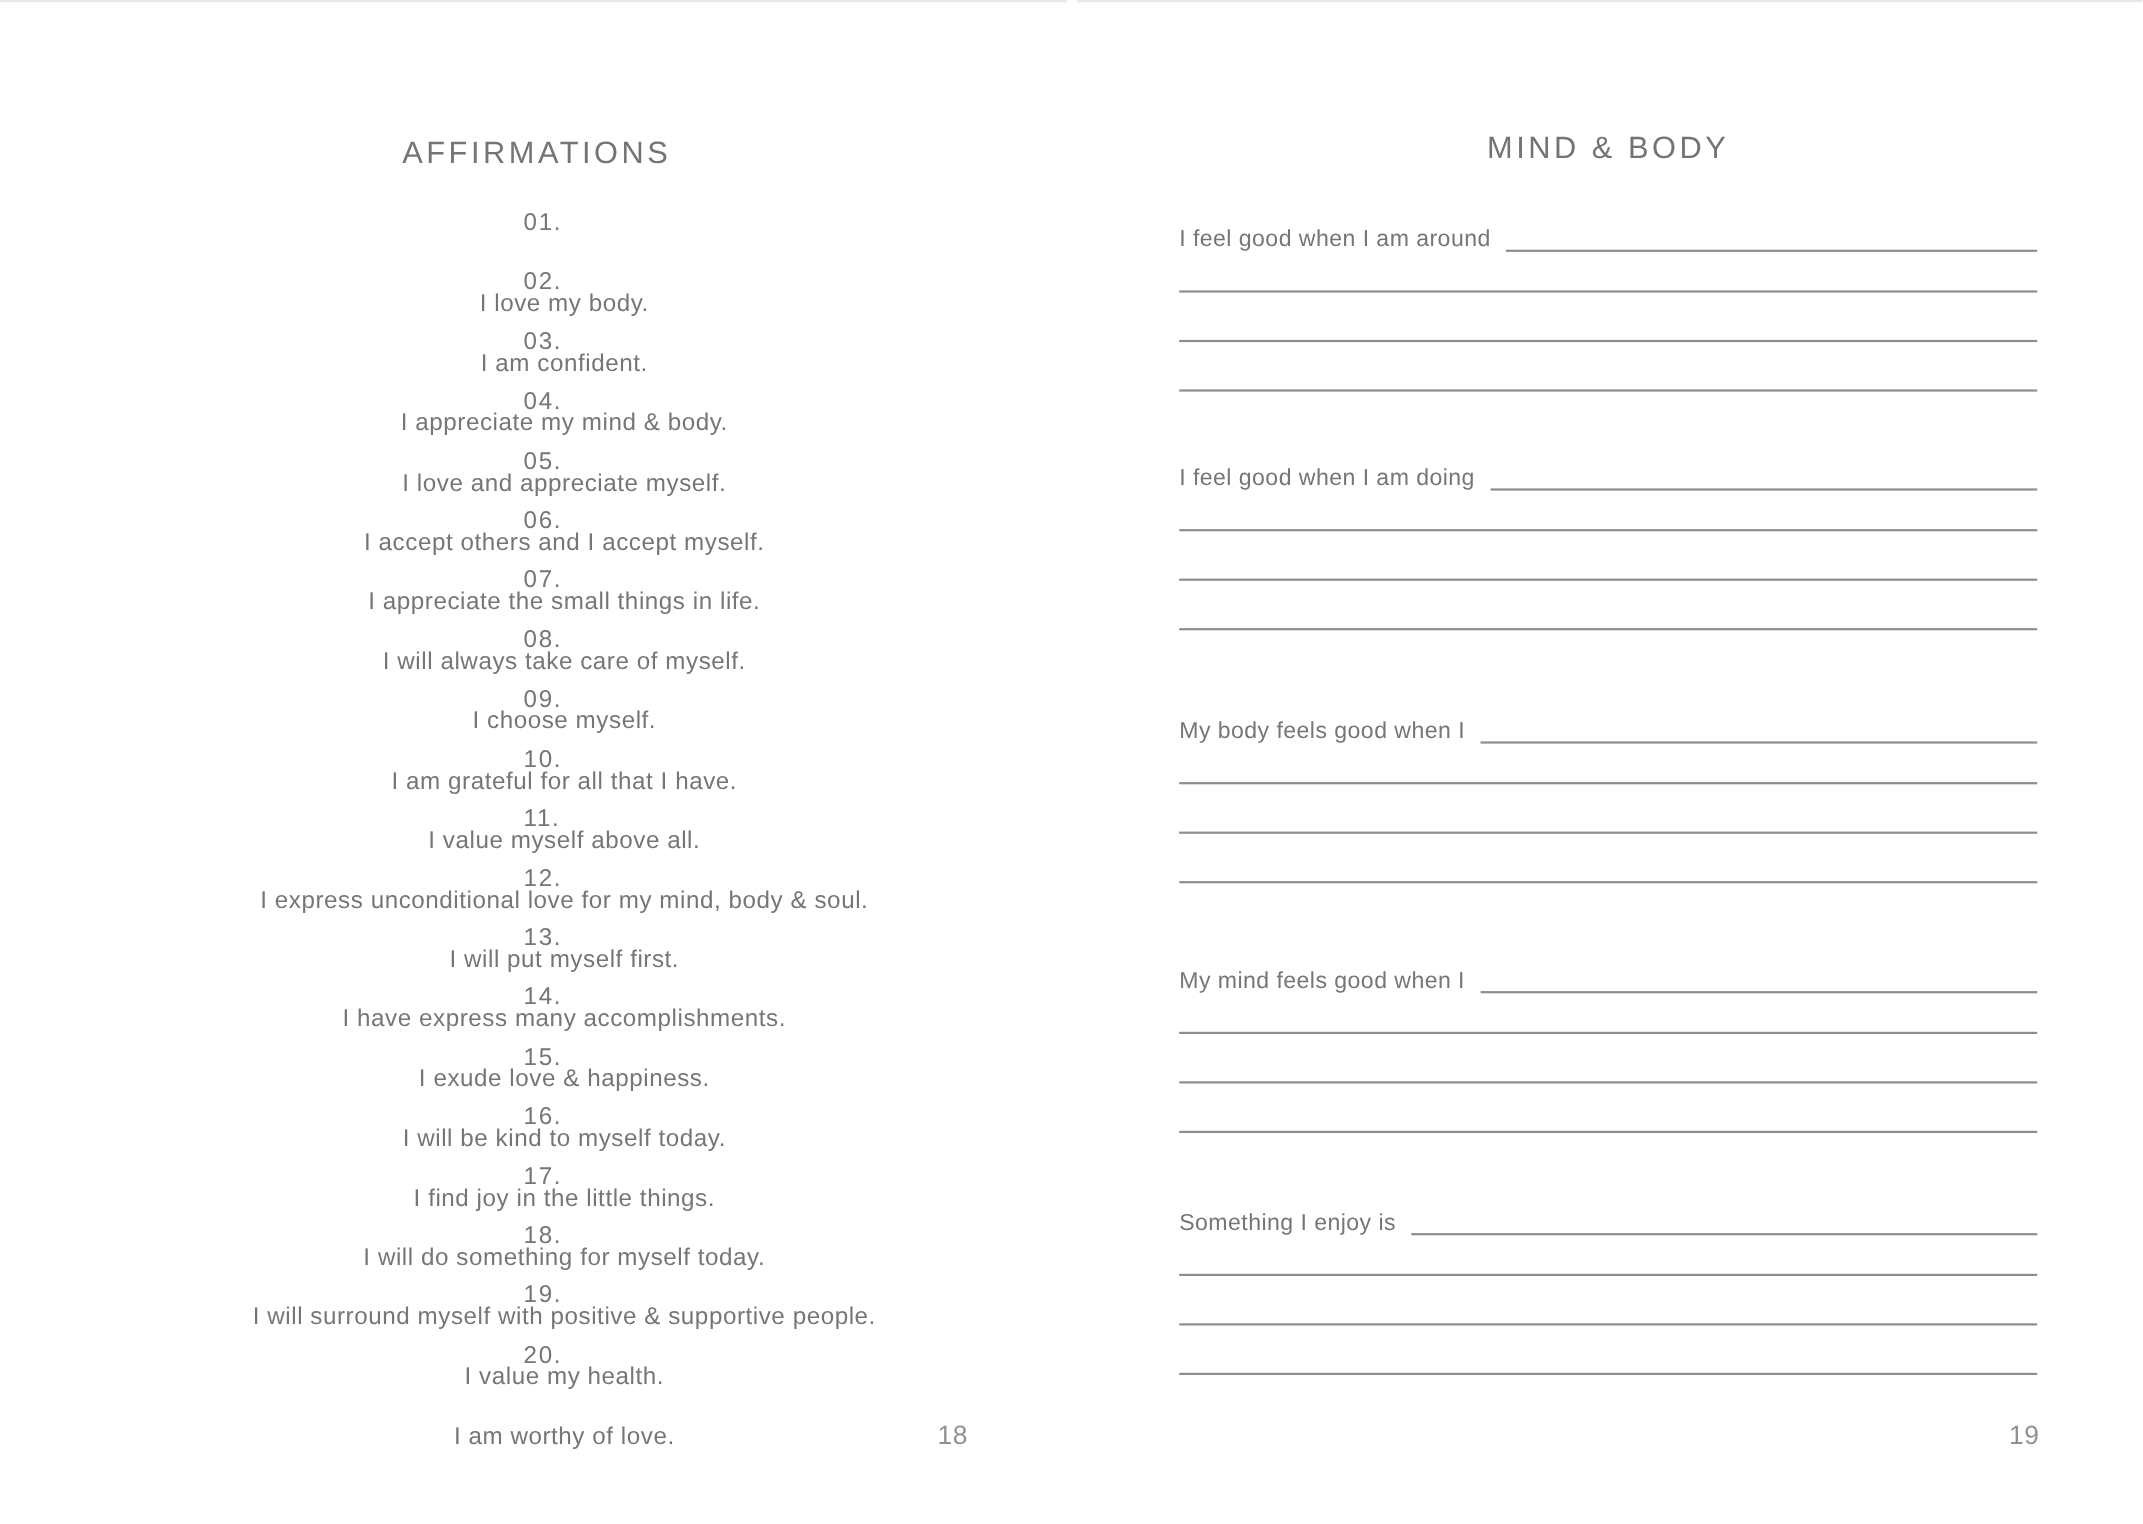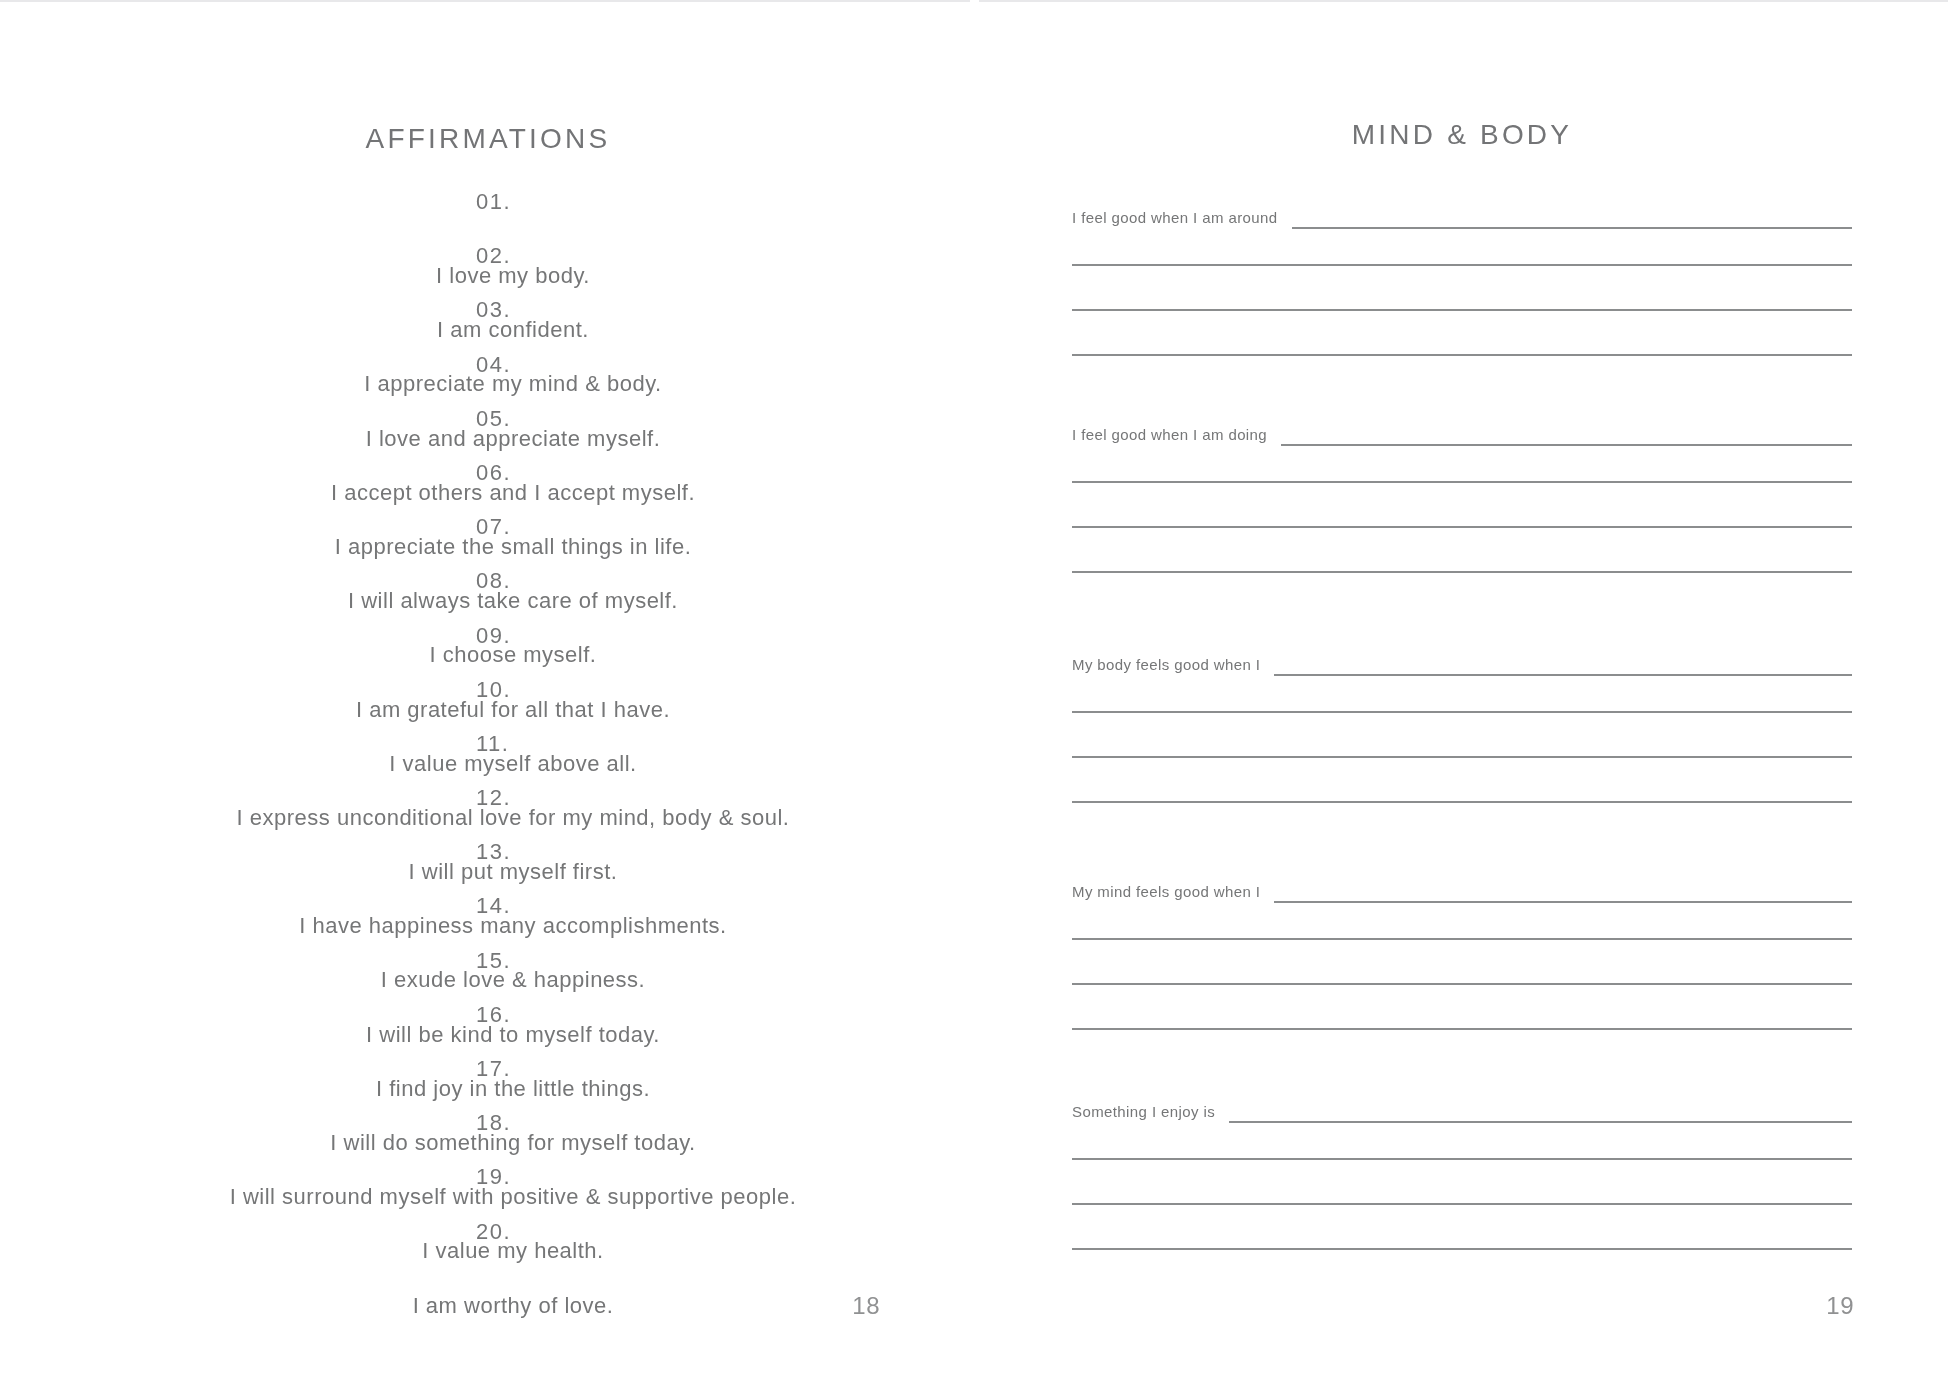--- a/index.html
+++ b/index.html
@@ -33,21 +33,21 @@
   .item .txt{white-space:nowrap;}
 
   
   .section{position:absolute;left:98px;width:780px;height:170px;}
   .section.s1{top:203px;}
   .section.s2{top:420px;}
   .section.s3{top:650px;}
   .section.s4{top:877px;}
   .section.s5{top:1097px;}
   .label-row{display:flex;align-items:flex-end;height:30px;}
-  .label-row .lbl{font-size:15px;line-height:30px;letter-spacing:0.4px;
+  .label-row .lbl{font-size:21px;line-height:30px;letter-spacing:0.4px;
                   color:var(--text,#757677);white-space:nowrap;}
   .label-row .fill{flex:1;border-bottom:2px solid var(--line,#8b8d8e);margin:0 0 4px 14px;}
   .bline{position:absolute;left:0;right:0;height:0;border-top:2px solid var(--line,#8b8d8e);}
   .bl1{top:61px;} .bl2{top:106px;} .bl3{top:151px;}
 
   .pagenum{
     position:absolute;left:98px;width:782px;top:1294px;text-align:right;
     font-size:24px;line-height:24px;color:var(--pagenum,#909192);letter-spacing:0.5px;
   }
 </style>
@@ -106,21 +106,21 @@
       <div class="item">
         <span class="num">11.</span>
         <span class="txt">I express unconditional love for my mind, body &amp; soul.</span>
       </div>
       <div class="item">
         <span class="num">12.</span>
         <span class="txt">I will put myself first.</span>
       </div>
       <div class="item">
         <span class="num">13.</span>
-        <span class="txt">I have happiness many accomplishments.</span>
+        <span class="txt">I have express many accomplishments.</span>
       </div>
       <div class="item">
         <span class="num">14.</span>
         <span class="txt">I exude love &amp; happiness.</span>
       </div>
       <div class="item">
         <span class="num">15.</span>
         <span class="txt">I will be kind to myself today.</span>
       </div>
       <div class="item">

